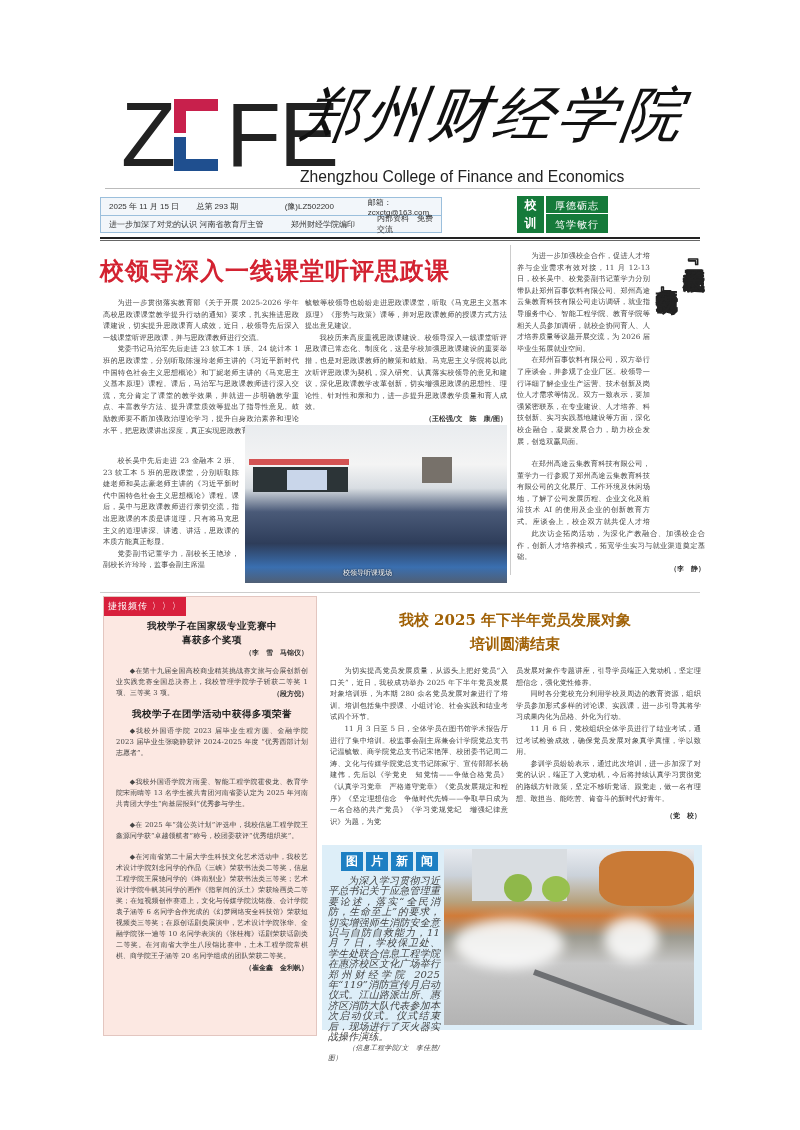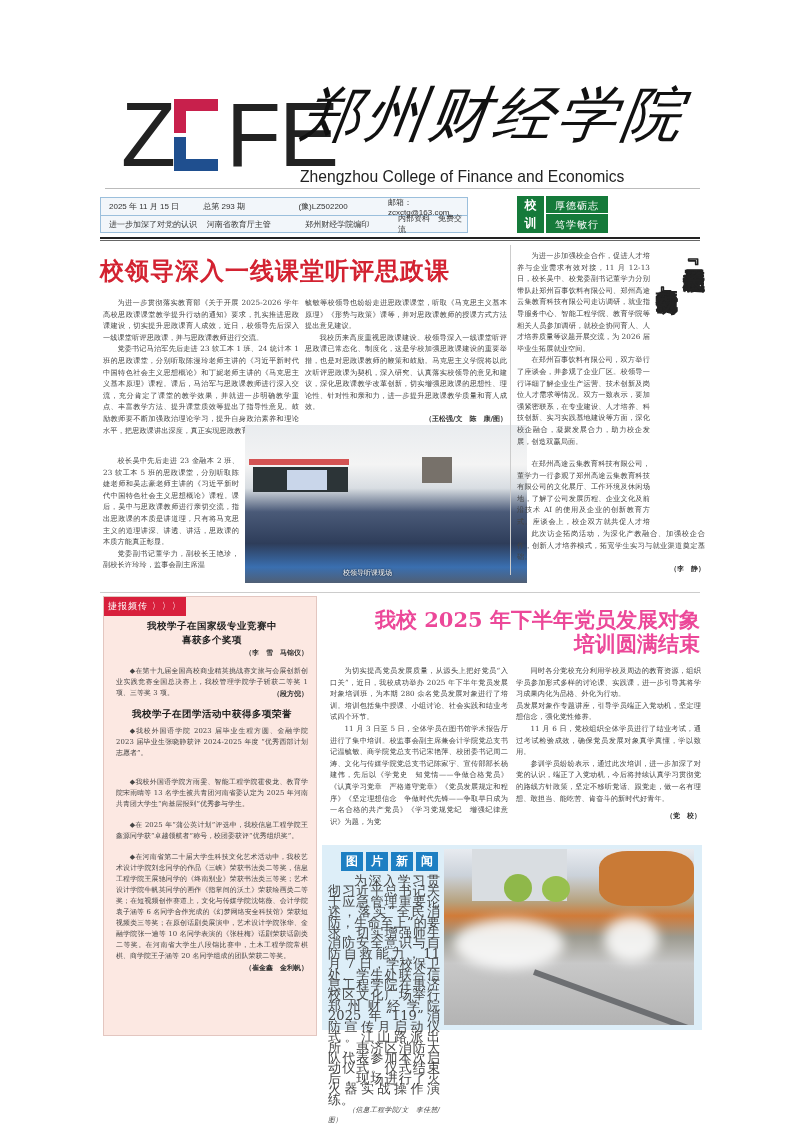--- a/index.html
+++ b/index.html
@@ -9,51 +9,51 @@
   p.t{font-size:7.2px;line-height:11.6px;text-indent:2em;text-align:justify;color:#444;letter-spacing:0.1px}
   p.sig{font-size:7px;line-height:11px;text-align:right;color:#333;font-weight:bold}
   
   .logo{left:121px;top:90px;font-family:"Liberation Sans",sans-serif;font-size:90px;line-height:90px;font-weight:400;color:#222;letter-spacing:-2px}
   .logo .c{display:inline-block;width:48px;height:72px;position:relative;vertical-align:top;margin-top:9px;margin-right:4px}
   .logo .c .top{position:absolute;left:0;top:0;width:44px;height:34px;border-left:12px solid #c8204c;border-top:12px solid #c8204c}
   .logo .c .bot{position:absolute;left:0;top:38px;width:44px;height:34px;border-left:12px solid #1f4f8f;border-bottom:12px solid #1f4f8f}
   .calli{left:302px;top:78px;font-family:"DejaVu Serif",serif;font-size:60px;line-height:72px;font-style:italic;color:#111;letter-spacing:4px;transform:skewX(-8deg)}
   .eng{left:300px;top:167px;font-family:"Liberation Sans",sans-serif;font-size:17px;color:#222;transform:scaleX(0.92);transform-origin:left}
   .mastline{left:105px;top:188px;width:595px;height:1px;background:#bbb}
-  .infobox{left:100px;top:197px;width:368px;height:36px;border:1px solid #9bbfdc;background:#f2f6fa;font-family:"Liberation Sans",sans-serif;font-size:8px;color:#333}
+  .infobox{left:100px;top:197px;width:342px;height:36px;border:1px solid #9bbfdc;background:#f2f6fa;font-family:"Liberation Sans",sans-serif;font-size:8px;color:#333}
   .inforow{display:flex;height:17px;align-items:center;padding-left:8px}
   .inforow+.inforow{border-top:1px solid #9bbfdc}
   .inforow span{display:block}
   .motto{left:517px;top:196px;height:37px;display:flex;font-family:"DejaVu Sans",sans-serif;color:#fff}
   .motto .k{width:27px;background:#157a3a;display:flex;flex-direction:column;justify-content:space-around;align-items:center;font-size:12px;font-weight:bold;line-height:15px;margin-right:2px}
   .motto .v{width:62px;background:#157a3a;display:flex;flex-direction:column;justify-content:space-around;align-items:center;font-size:10px;letter-spacing:1px;line-height:15px}
   .motto .v span:first-child{border-bottom:1px solid #fff;width:100%;text-align:center}
   .rule1{left:100px;top:237px;width:600px;height:2px;background:#222}
   .rule2{left:100px;top:240px;width:600px;height:1px;background:#666}
   
   .h1red{left:100px;top:255px;width:410px;text-align:left;font-size:24px;font-weight:bold;color:#d32231;letter-spacing:1px}
   .col{position:absolute}
-  .photo1{left:245px;top:425px;width:282px;height:158px;background:linear-gradient(180deg,#e9ecef 0%,#f4f4f4 25%,#d8dde2 40%,#4a5a78 55%,#2e3d5a 75%,#3a6fb0 90%,#505f75 100%);overflow:hidden}
+  .photo1{left:245px;top:425px;width:262px;height:158px;background:linear-gradient(180deg,#e9ecef 0%,#f4f4f4 25%,#d8dde2 40%,#4a5a78 55%,#2e3d5a 75%,#3a6fb0 90%,#505f75 100%);overflow:hidden}
   .photo1 .board{position:absolute;left:8px;top:42px;width:95px;height:25px;background:#2c3437}
   .photo1 .screen{position:absolute;left:42px;top:45px;width:40px;height:20px;background:#c9d6ea}
   .photo1 .banner{position:absolute;left:4px;top:34px;width:100px;height:6px;background:#cc2a2a;opacity:0.8}
   .photo1 .window{position:absolute;left:177px;top:32px;width:30px;height:26px;background:#77716a}
   .photo1 .cap{position:absolute;left:98px;top:143px;font-size:7px;color:#fff;text-shadow:0 0 2px #000}
   .vline{left:510px;top:245px;width:1px;height:330px;background:#ccc}
   .vtitle-a{left:680px;top:252px;width:26px;font-size:22px;line-height:23px;font-weight:bold;color:#222;writing-mode:vertical-rl}
   .vtitle-b{left:653px;top:273px;width:26px;font-size:22px;line-height:23px;font-weight:bold;color:#222;writing-mode:vertical-rl}
   .hline{left:100px;top:592px;width:600px;height:1px;background:#ccc}
   
   .sidebar{left:103px;top:596px;width:214px;height:440px;background:#fce8e2;border:1px solid #e3c6c0}
   .sidebar .tag{position:absolute;left:0;top:0;background:#d8203c;color:#fff;font-family:"DejaVu Sans",sans-serif;font-size:9px;padding:3px 4px;letter-spacing:1px}
   .sidebar h3{font-family:"DejaVu Sans",sans-serif;font-size:9.5px;line-height:14px;text-align:center;color:#222;font-weight:bold;letter-spacing:0.5px}
   .sidebar p.t{font-size:6.9px;line-height:11px}
   .sidebar p.t::first-letter{}
   
-  .h2{left:330px;top:608px;width:370px;text-align:right;font-size:21px;line-height:24px;font-weight:bold;color:#ec4899}
+  .h2{left:330px;top:608px;width:370px;text-align:center;font-size:15px;line-height:24px;font-weight:bold;color:#a16207}
   
   .picnews{left:322px;top:845px;width:380px;height:185px;background:#ddeef8}
   .pictag{position:absolute;left:19px;top:7px;display:flex;gap:3px}
   .pictag span{display:block;width:22px;height:19px;background:#1d7fc3;color:#fff;font-size:12px;line-height:19px;text-align:center;font-family:"DejaVu Sans",sans-serif;font-weight:bold}
   .photo2{position:absolute;left:122px;top:4px;width:250px;height:176px;overflow:hidden;background:linear-gradient(180deg,#e8ebf0 0%,#cbd2da 15%,#b7a27e 30%,#d17b38 38%,#9c9a8f 50%,#c8c8c8 65%,#b3b3b3 100%)}
   .photo2 .bld{position:absolute;left:28px;top:0;width:95px;height:52px;background:#d9dde1}
   .photo2 .tree{position:absolute;border-radius:50%}
   .photo2 .smoke{position:absolute;border-radius:50%;background:rgba(255,255,255,0.85);filter:blur(6px)}
   .photo2 .stripe{position:absolute;left:90px;top:120px;width:200px;height:6px;background:#6d6f72;transform:rotate(20deg);transform-origin:left}
 </style>
@@ -152,36 +152,36 @@
 
 <div class="abs h2">
   <div>我校 2025 年下半年党员发展对象</div>
   <div>培训圆满结束</div>
 </div>
 <div class="col" style="left:330px;top:665px;width:178px">
   <p class="t">为切实提高党员发展质量，从源头上把好党员“入口关”，近日，我校成功举办 2025 年下半年党员发展对象培训班，为本期 280 余名党员发展对象进行了培训。培训包括集中授课、小组讨论、社会实践和结业考试四个环节。</p>
   <p class="t">11 月 3 日至 5 日，全体学员在图书馆学术报告厅进行了集中培训。校监事会副主席兼会计学院党总支书记温毓敏、商学院党总支书记宋艳萍、校团委书记周二涛、文化与传媒学院党总支书记陈家宇、宣传部部长杨建伟，先后以《学党史　知党情——争做合格党员》《认真学习党章　严格遵守党章》《党员发展规定和程序》《坚定理想信念　争做时代先锋——争取早日成为一名合格的共产党员》《学习党规党纪　增强纪律意识》为题，为党</p>
 </div>
 <div class="col" style="left:516px;top:665px;width:185px">
+  <p class="t" style="text-indent:0">员发展对象作专题讲座，引导学员端正入党动机，坚定理想信念，强化党性修养。</p>
   <p class="t">同时各分党校充分利用学校及周边的教育资源，组织学员参加形式多样的讨论课、实践课，进一步引导其将学习成果内化为品格、外化为行动。</p>
-  <p class="t" style="text-indent:0">员发展对象作专题讲座，引导学员端正入党动机，坚定理想信念，强化党性修养。</p>
   <p class="t">11 月 6 日，党校组织全体学员进行了结业考试，通过考试检验成效，确保党员发展对象真学真懂，学以致用。</p>
   <p class="t">参训学员纷纷表示，通过此次培训，进一步加深了对党的认识，端正了入党动机，今后将持续认真学习贯彻党的路线方针政策，坚定不移听党话、跟党走，做一名有理想、敢担当、能吃苦、肯奋斗的新时代好青年。</p>
   <p class="sig" style="margin-top:6px">（党　校）</p>
 </div>
 
 <div class="abs picnews">
   <div class="pictag">
     <span>图</span>
     <span>片</span>
     <span>新</span>
     <span>闻</span>
   </div>
   <div style="position:absolute;left:6px;top:31px;width:112px">
-    <p class="t" style="font-size:13px;line-height:10.4px;">为深入学习贯彻习近平总书记关于应急管理重要论述，落实“全民消防，生命至上”的要求，切实增强师生消防安全意识与自防自救能力，11 月 7 日，学校保卫处、学生处联合信息工程学院在惠济校区文化广场举行郑州财经学院 2025 年“119”消防宣传月启动仪式。江山路派出所、惠济区消防大队代表参加本次启动仪式。仪式结束后，现场进行了灭火器实战操作演练。</p>
+    <p class="t" style="font-size:10px;line-height:10.4px;font-style:italic">为深入学习贯彻习近平总书记关于应急管理重要论述，落实“全民消防，生命至上”的要求，切实增强师生消防安全意识与自防自救能力，11 月 7 日，学校保卫处、学生处联合信息工程学院在惠济校区文化广场举行郑州财经学院 2025 年“119”消防宣传月启动仪式。江山路派出所、惠济区消防大队代表参加本次启动仪式。仪式结束后，现场进行了灭火器实战操作演练。</p>
     <p class="t" style="font-size:6.8px;line-height:10.4px;text-indent:3em;font-style:italic">（信息工程学院/文　李佳慧/图）</p>
   </div>
   <div class="photo2">
     <div class="bld"></div>
     <div class="tree" style="left:60px;top:25px;width:28px;height:28px;background:#8fb84a"></div>
     <div class="tree" style="left:98px;top:27px;width:28px;height:26px;background:#98c04e"></div>
     <div class="tree" style="left:155px;top:2px;width:95px;height:55px;background:#c97a36;border-radius:30%"></div>
     <div class="smoke" style="left:10px;top:70px;width:110px;height:50px"></div>
     <div class="smoke" style="left:160px;top:68px;width:55px;height:45px"></div>
     <div class="stripe"></div>

